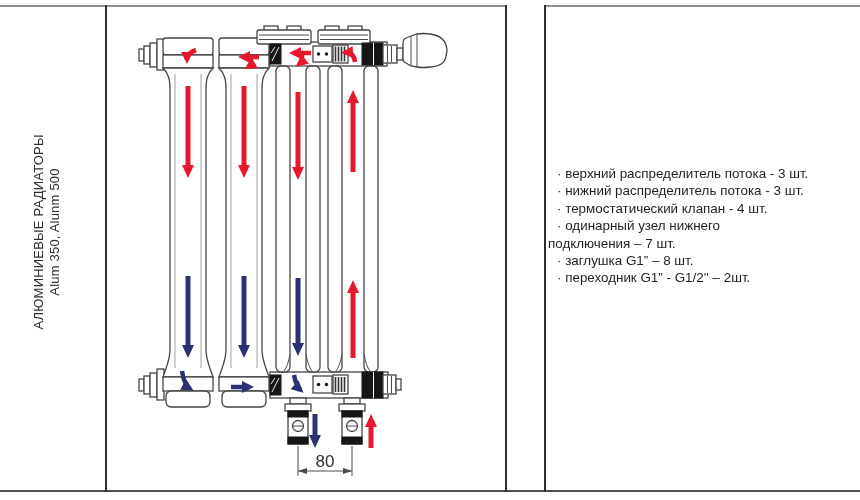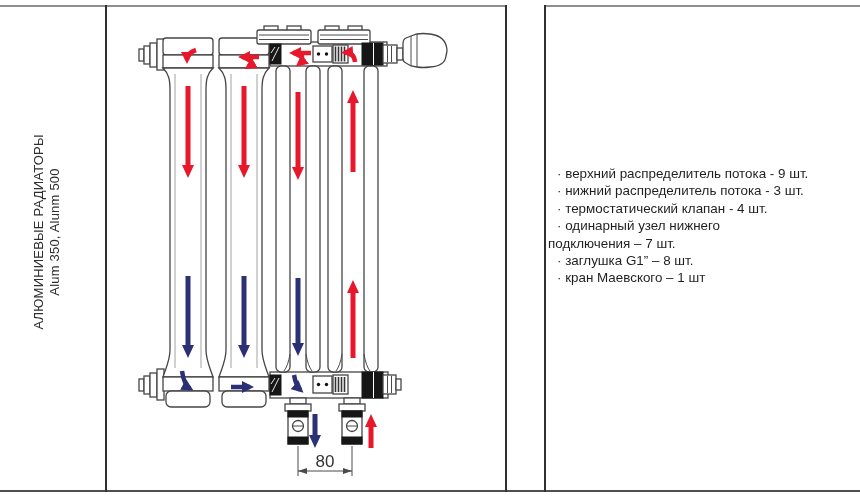--- a/index.html
+++ b/index.html
@@ -208,22 +208,22 @@
       <path class="cold-fill" d="M241.5,276 L246.5,276 L246.5,345 L250,345 L244,358 L238,345 L241.5,345 Z"></path>
       <path class="cold-fill" d="M295.5,278 L300.5,278 L300.5,343 L304,343 L298,356 L292,343 L295.5,343 Z"></path>
       <path class="cold-fill" d="M312.5,414 L317.5,414 L317.5,435 L321,435 L315,448 L309,435 L312.5,435 Z"></path>
       <path class="cold-stroke" marker-end="url(#ah-cold)" d="M182,371 Q184,385 190,388.5"></path>
       <path class="cold-stroke" marker-end="url(#ah-cold)" d="M231,387 L250,387"></path>
       <path class="cold-stroke" marker-end="url(#ah-cold)" d="M294,375 Q296,386 300.5,390"></path>
     </g>
   </svg>
 
   <div class="parts-list">
-      <div class="pl-item">· верхний распределитель потока - 9 шт.</div>
+      <div class="pl-item">· верхний распределитель потока - 3 шт.</div>
       <div class="pl-item">· нижний распределитель потока - 3 шт.</div>
       <div class="pl-item">· термостатический клапан - 4 шт.</div>
       <div class="pl-item">· одинарный узел нижнего
 подключения – 7 шт.</div>
       <div class="pl-item">· заглушка G1” – 8 шт.</div>
-      <div class="pl-item">· кран Маевского – 1 шт</div>
+      <div class="pl-item">· переходник G1” - G1/2'' – 2шт.</div>
     </div>
 
 </div>
 
 </body></html>

